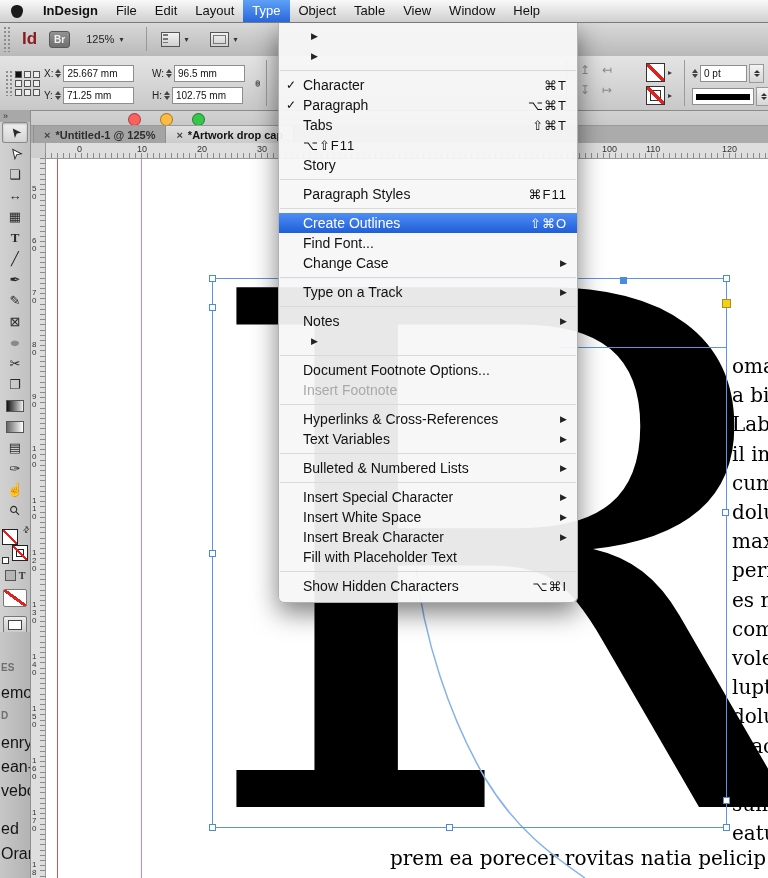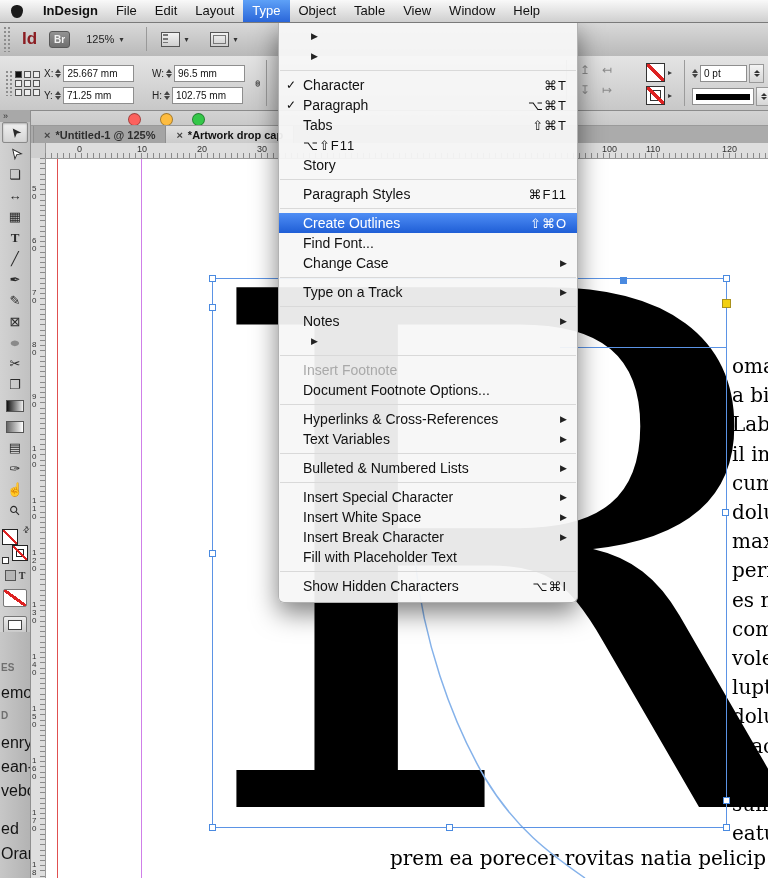--- a/index.html
+++ b/index.html
@@ -574,27 +574,27 @@
       <div class="mi">
         <span class="chk"></span>
         <span class="lbl">Notes</span>
         <span class="sub">▶</span>
       </div>
       <div class="mi">
         <span class="chk"></span>
         <span class="sub">▶</span>
       </div>
       <div class="msep"></div>
+      <div class="mi">
+        <span class="chk"></span>
+        <span class="lbl">Document Footnote Options...</span>
+      </div>
       <div class="mi dis">
         <span class="chk"></span>
         <span class="lbl">Insert Footnote</span>
-      </div>
-      <div class="mi">
-        <span class="chk"></span>
-        <span class="lbl">Document Footnote Options...</span>
       </div>
       <div class="msep"></div>
       <div class="mi">
         <span class="chk"></span>
         <span class="lbl">Hyperlinks &amp; Cross-References</span>
         <span class="sub">▶</span>
       </div>
       <div class="mi">
         <span class="chk"></span>
         <span class="lbl">Text Variables</span>

